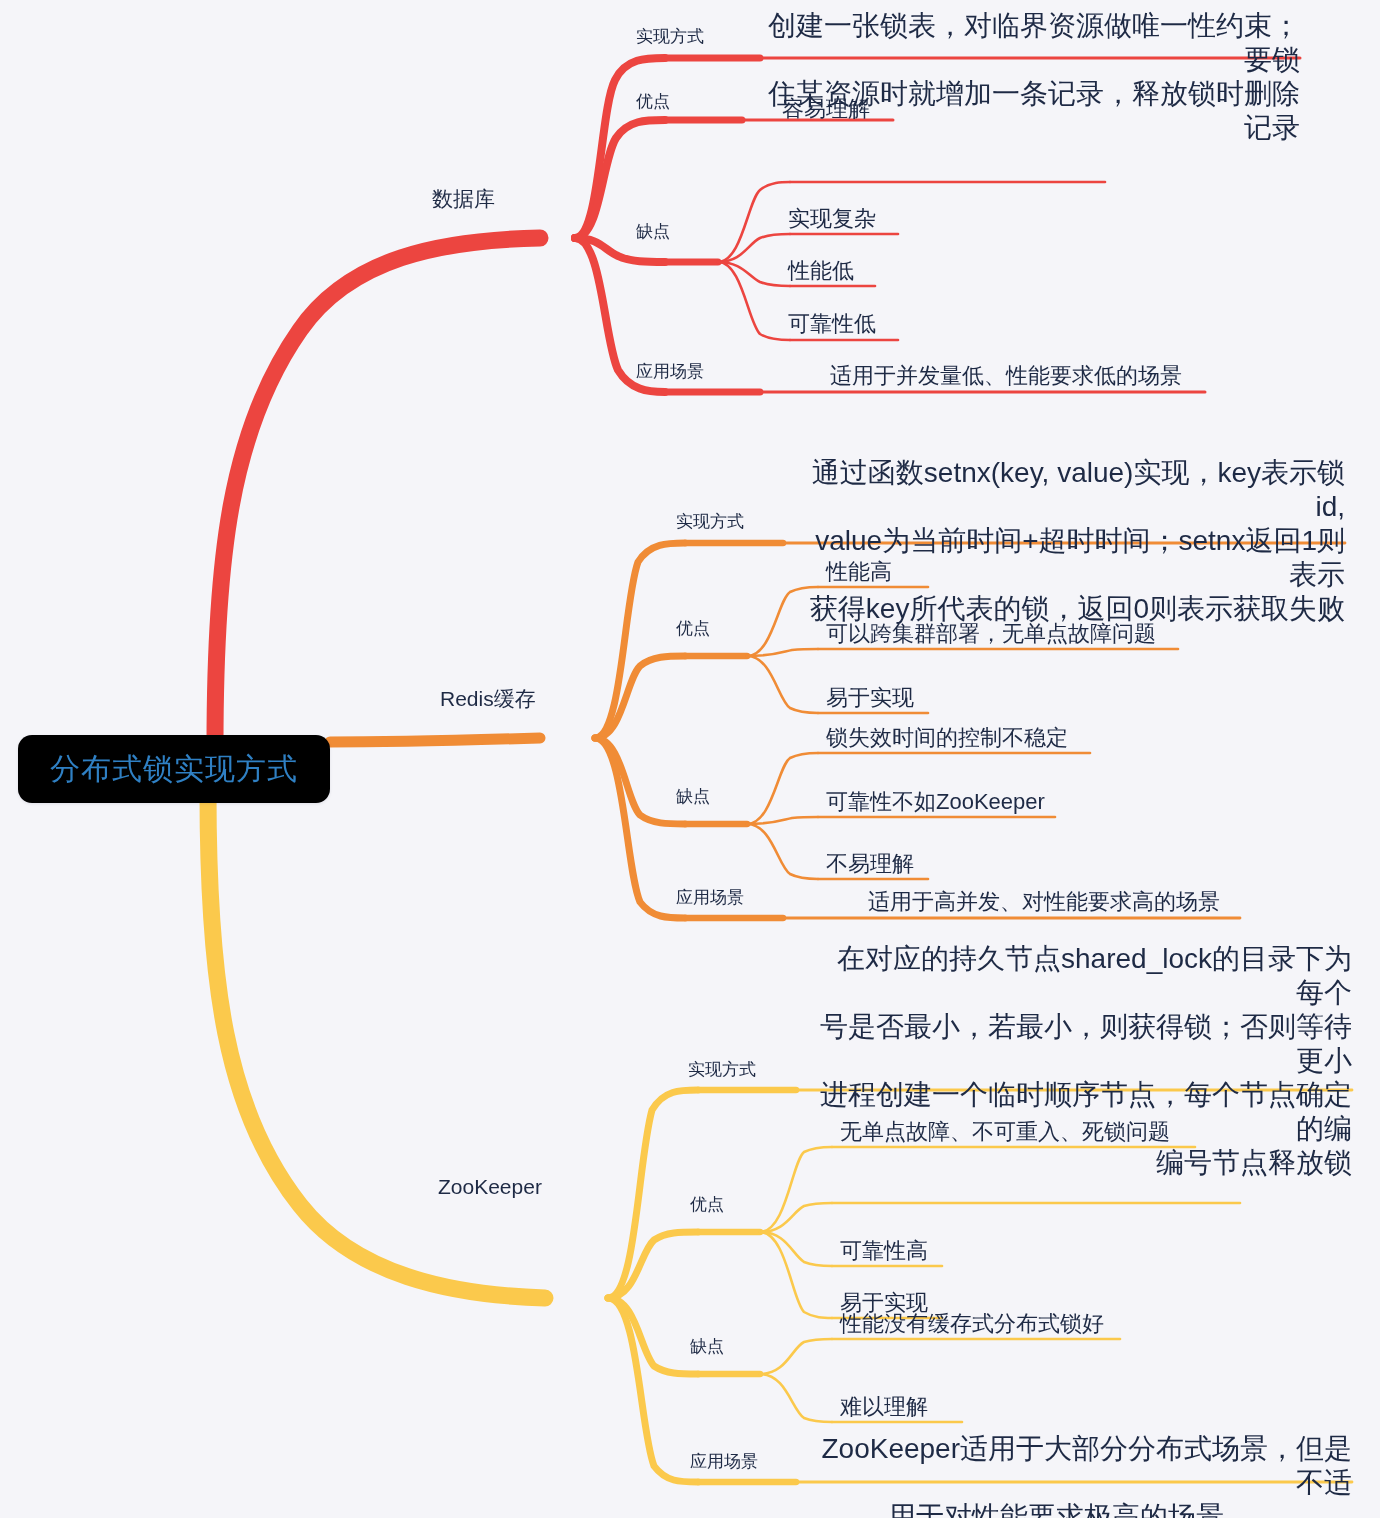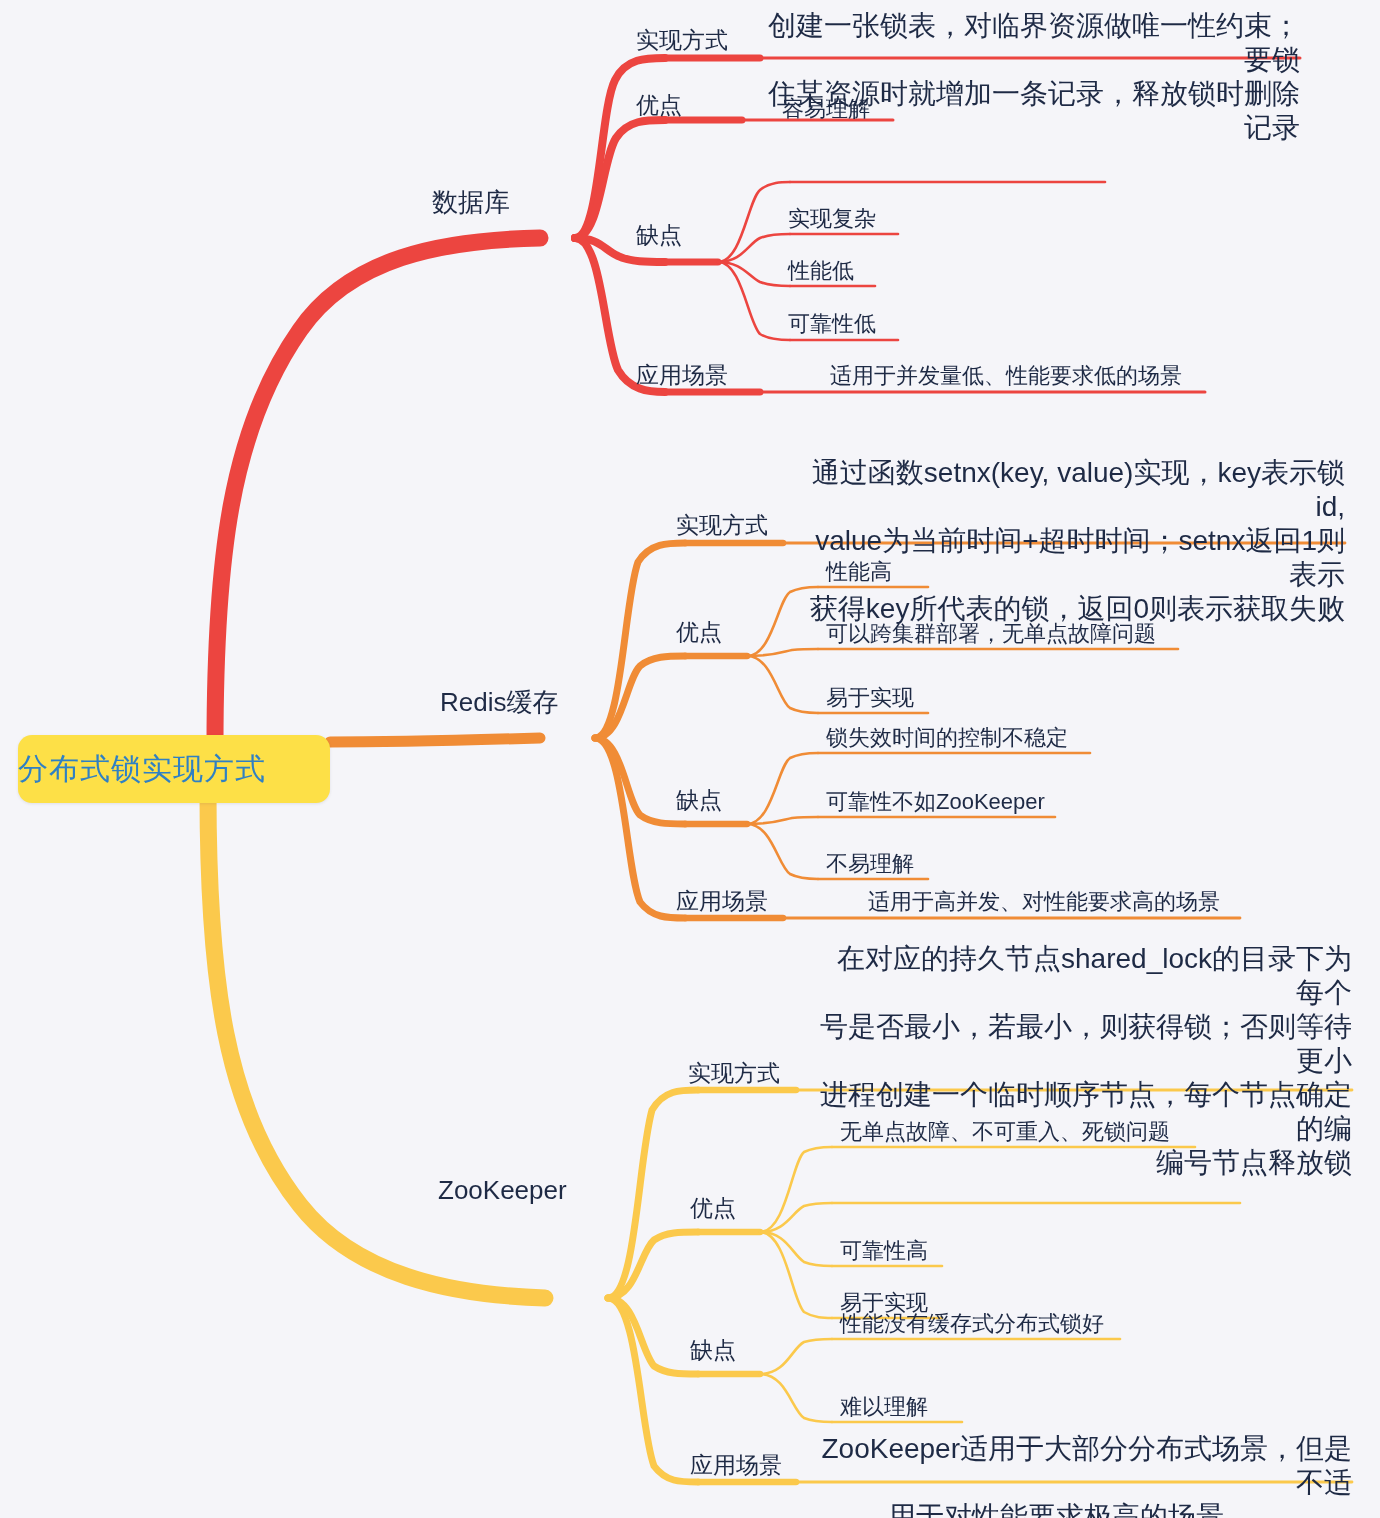--- a/index.html
+++ b/index.html
@@ -7,33 +7,33 @@
     width:1380px;height:1518px;
     background:#f5f5f9;
     font-family:"Liberation Sans","DejaVu Sans",sans-serif;
     overflow:hidden;
   }
   #map{position:relative;width:1380px;height:1518px;}
   svg.wires{position:absolute;left:0;top:0;width:1380px;height:1518px;pointer-events:none;}
 
   .root-node{
     position:absolute;
-    background:#fde047;
+    background:#000000;
     border-radius:14px;
     box-shadow:0 1px 3px rgba(40,40,80,.10);
-    display:flex;align-items:center;justify-content:flex-start;
+    display:flex;align-items:center;justify-content:center;
     color:#2f80c4;
     font-size:30px;
     letter-spacing:1px;
     white-space:nowrap;
   }
 
   .node{position:absolute;color:#1e2a45;white-space:nowrap;}
-  .branch-label{font-size:26px;text-align:center;}
-  .topic-label{font-size:23px;}
+  .branch-label{font-size:21px;text-align:center;}
+  .topic-label{font-size:17px;}
   .leaf-label{font-size:22px;}
   .para{
     position:absolute;color:#1e2a45;font-size:28px;
     line-height:34px;text-align:right;
   }
 </style>
 </head>
 <body>
 
 <div id="map">

